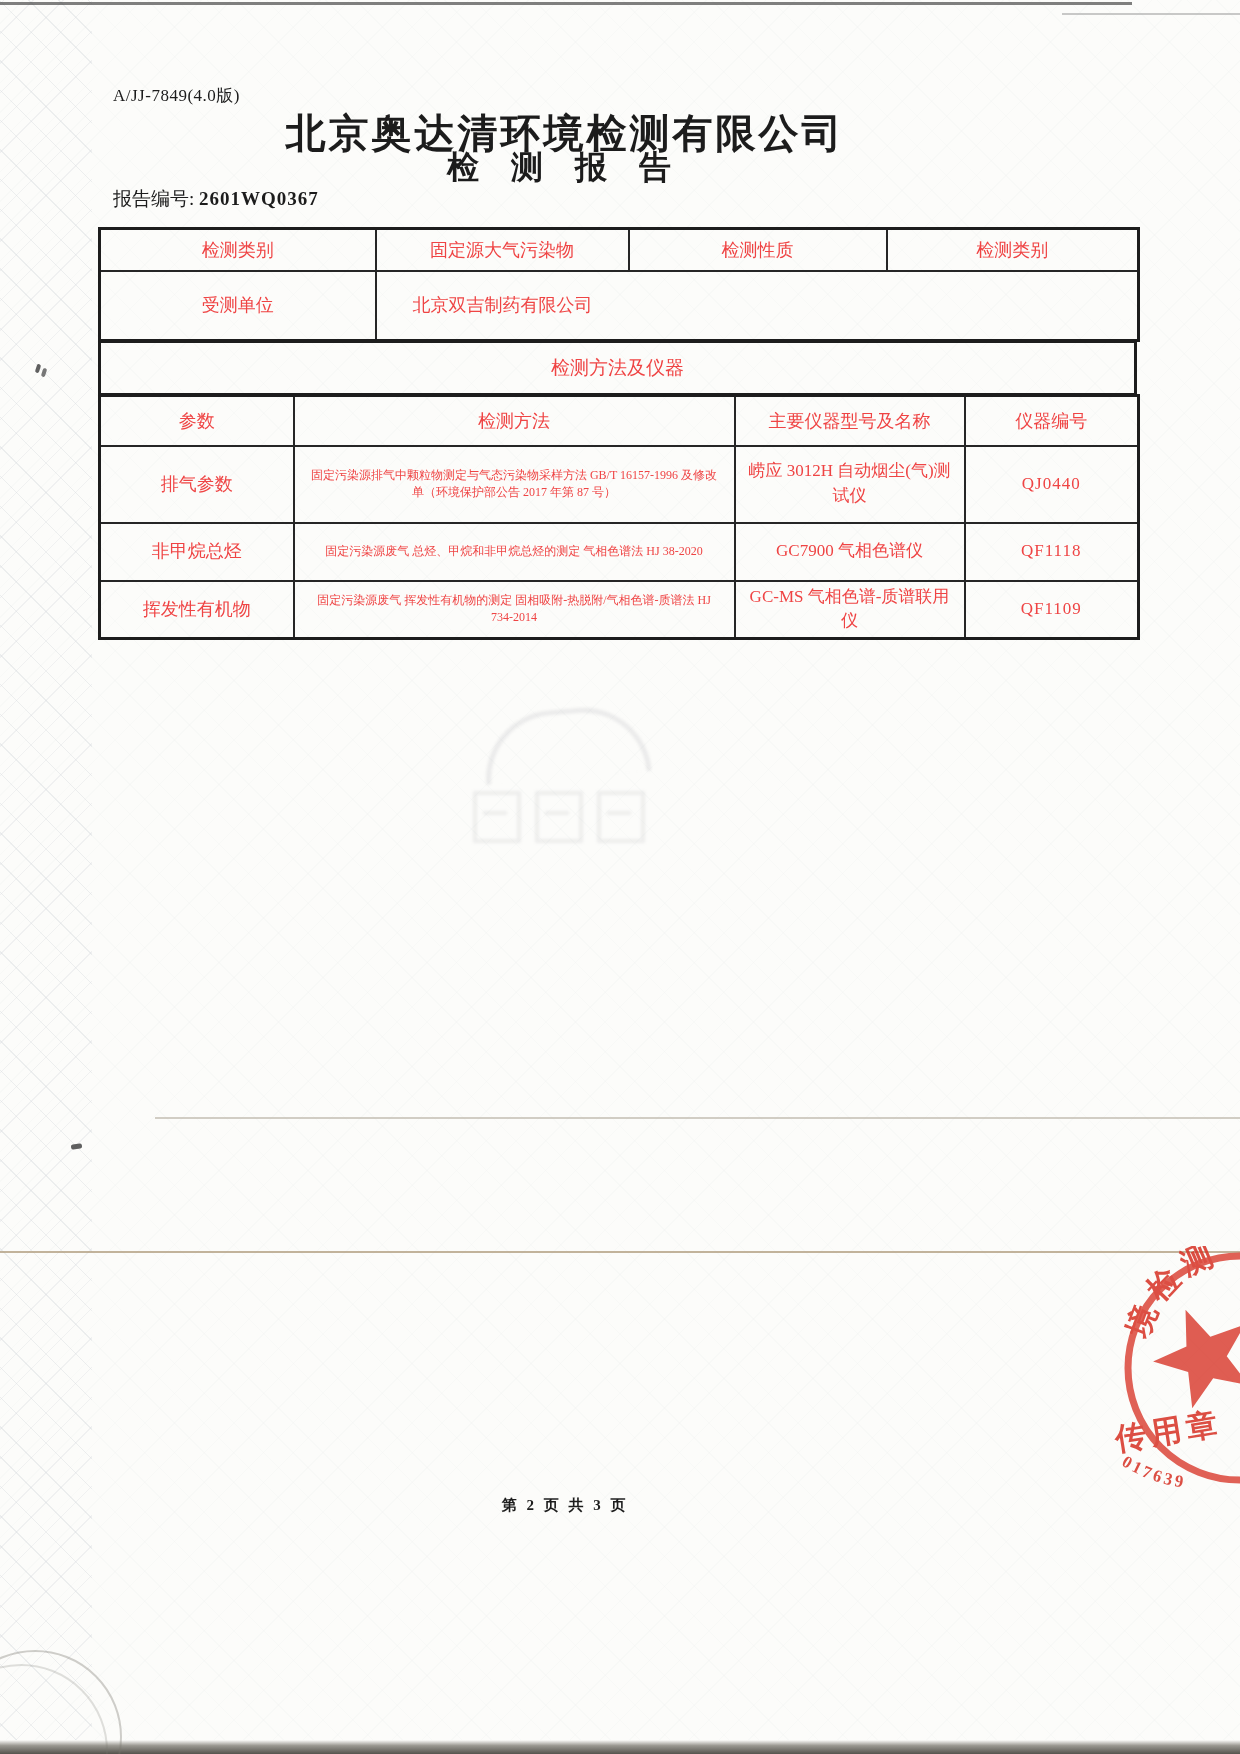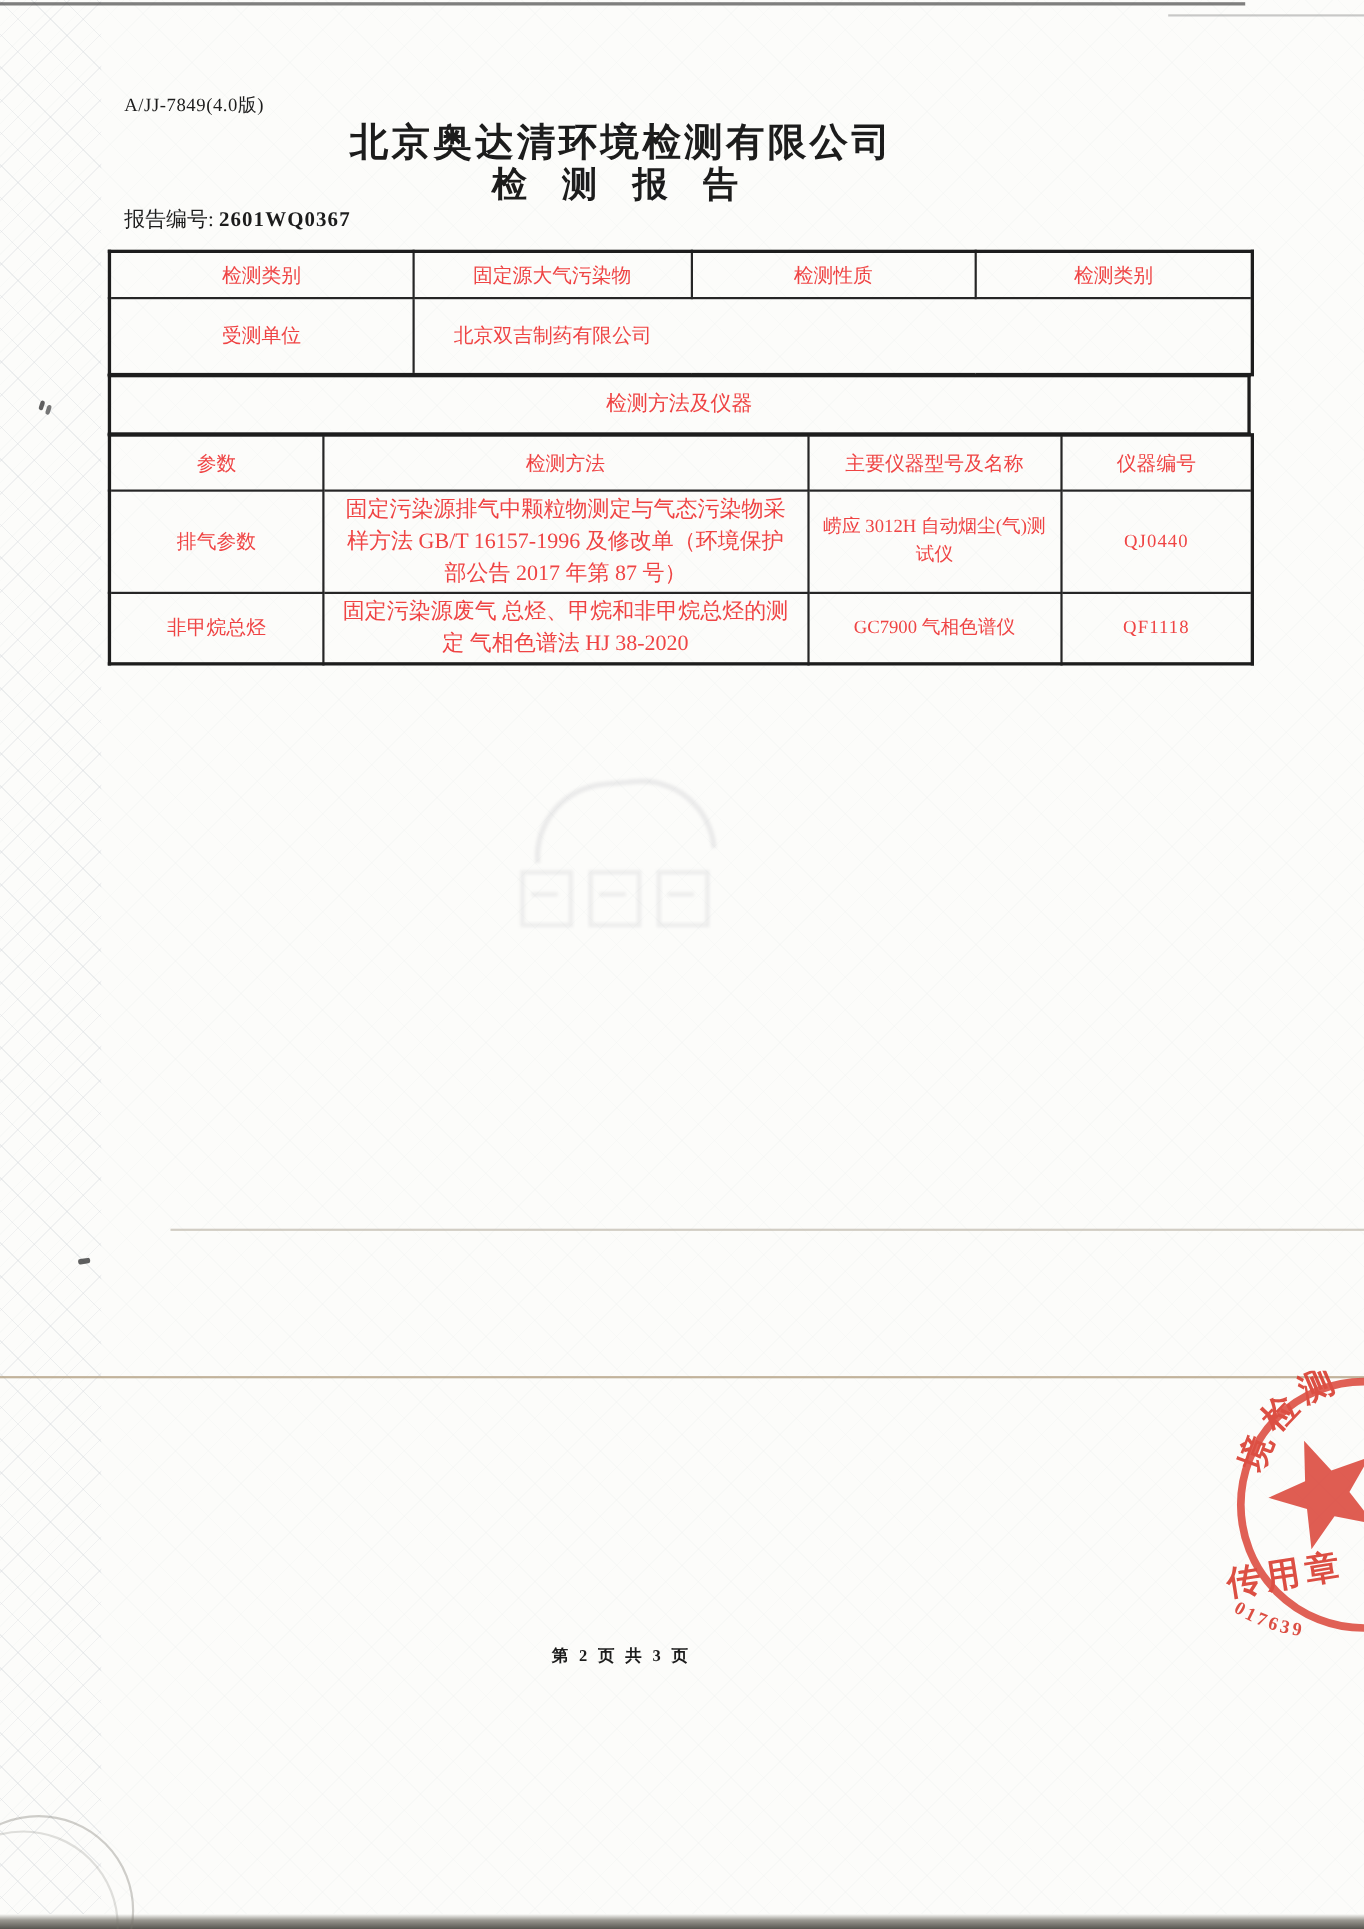--- a/index.html
+++ b/index.html
@@ -39,38 +39,38 @@
   .ghost { position:absolute; left:455px; top:705px; width:210px; height:150px; filter:blur(1.4px); opacity:.55; }
   .ghost-arc { position:absolute; left:28px; top:4px; width:156px; height:64px;
                border:5px solid rgba(150,150,158,.30); border-bottom:none; border-radius:90px 90px 0 0; transform:rotate(-5deg); }
   .ghost-box { position:absolute; top:86px; width:40px; height:44px; border:4px solid rgba(150,150,158,.26); }
   .ghost-box::after { content:""; position:absolute; left:6px; top:16px; width:24px; height:4px; background:rgba(150,150,158,.26); }
   .ghost-b1 { left:18px; } .ghost-b2 { left:80px; } .ghost-b3 { left:142px; }
 
   
   .form-code  { position:absolute; left:113px; top:84px; font-size:17px; letter-spacing:.5px; }
   .company    { position:absolute; left:0; top:106px; width:1130px; text-align:center;
-                font-size:35px; font-weight:600; letter-spacing:3px; }
+                font-size:40px; font-weight:600; letter-spacing:3px; }
   .doc-title  { position:absolute; left:0; top:146px; width:1130px; text-align:center;
                 font-size:32px; font-weight:700; letter-spacing:12px; }
   .report-no  { position:absolute; left:113px; top:186px; font-size:19px; }
   .report-no b{ font-weight:600; letter-spacing:1px; }
 
   
   .tbl-wrap { position:absolute; left:98px; top:227px; width:1039px; }
   table { border-collapse:collapse; table-layout:fixed; width:1039px;
           font-size:18px; color:#ef4444; }
   table + table { margin-top:-2px; }
   td, th { border:2px solid #262626; text-align:center; vertical-align:middle;
            padding:2px 8px; font-weight:normal; line-height:1.45; overflow:hidden; }
   table { border:3px solid #1d1d1d; }
   .h42 { height:42px; } .h70 { height:70px; } .h53 { height:53px; }
   .h50 { height:50px; } .h77 { height:77px; } .h58 { height:58px; }
   .cell-left { text-align:left; padding-left:36px; }
-  .method-cell { font-size:20px; padding:2px 12px; }
+  .method-cell { font-size:12px; padding:2px 12px; }
   .inst-cell   { font-size:17px; }
   .id-cell     { font-size:17px; letter-spacing:1px; }
   .section-cell{ font-size:19px; }
 
   
   .page-footer { position:absolute; left:0; top:1496px; width:1130px; text-align:center;
                  font-size:15px; font-weight:600; letter-spacing:3px; }
 
   
   .stamp-clip { position:absolute; left:1105px; top:1246px; width:135px; height:245px; overflow:hidden; }
@@ -145,20 +145,26 @@
         <td>排气参数</td>
         <td class="method-cell">固定污染源排气中颗粒物测定与气态污染物采样方法 GB/T 16157-1996 及修改单（环境保护部公告 2017 年第 87 号）</td>
         <td class="inst-cell">崂应 3012H 自动烟尘(气)测试仪</td>
         <td class="id-cell">QJ0440</td>
       </tr>
       <tr class="h58">
         <td>非甲烷总烃</td>
         <td class="method-cell">固定污染源废气 总烃、甲烷和非甲烷总烃的测定 气相色谱法 HJ 38-2020</td>
         <td class="inst-cell">GC7900 气相色谱仪</td>
         <td class="id-cell">QF1118</td>
+      </tr>
+      <tr class="h58">
+        <td>挥发性有机物</td>
+        <td class="method-cell">固定污染源废气 挥发性有机物的测定 固相吸附-热脱附/气相色谱-质谱法 HJ 734-2014</td>
+        <td class="inst-cell">GC-MS 气相色谱-质谱联用仪</td>
+        <td class="id-cell">QF1109</td>
       </tr>
     </tbody>
       </table>
   </div>
 
   <div class="ghost">
     <div class="ghost-arc"></div>
     <div class="ghost-box ghost-b1"></div>
     <div class="ghost-box ghost-b2"></div>
     <div class="ghost-box ghost-b3"></div>

